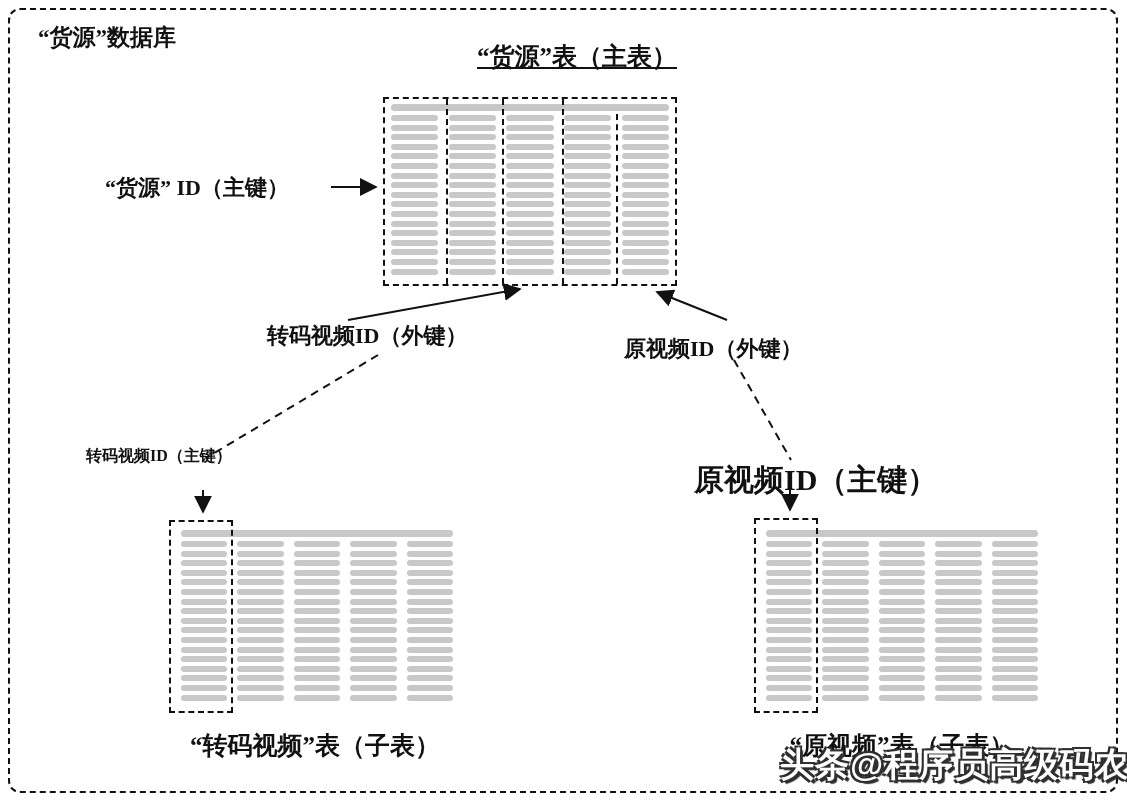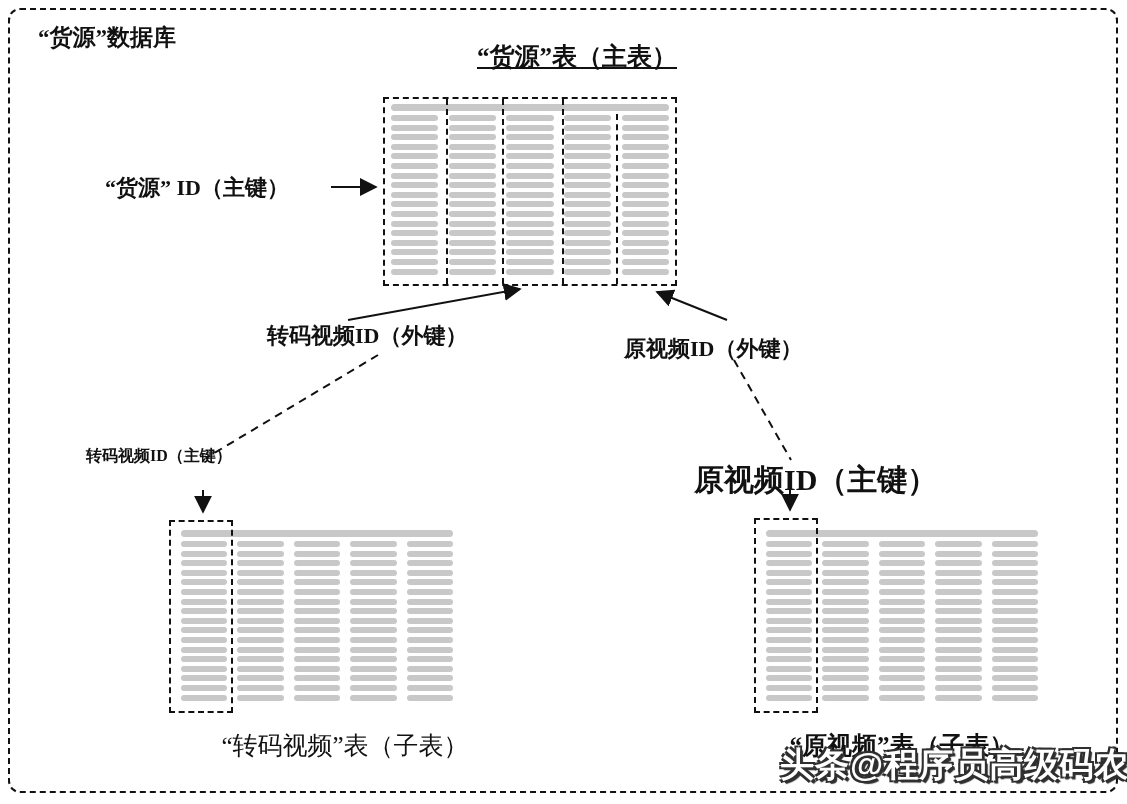--- a/index.html
+++ b/index.html
@@ -17,21 +17,21 @@
     position:absolute;white-space:nowrap;color:#111;
     font-family:"Liberation Serif", serif;
   }
   .db-label{left:38px;top:22px;font-size:23px;font-weight:bold;}
   .main-title{left:383px;top:40px;width:294px;text-align:right;font-size:25px;font-weight:bold;text-decoration:underline;}
   .pk-label{left:105px;top:173px;font-size:22px;font-weight:bold;}
   .fk1-label{left:255px;top:321px;font-size:22px;font-weight:bold;margin-left:12px;}
   .fk2-label{left:624px;top:334px;font-size:22px;font-weight:bold;}
   .pkt-label{left:86px;top:446px;font-size:16px;font-weight:bold;}
   .pko-label{left:694px;top:460px;font-size:30px;font-weight:bold;}
-  .cap-left{left:190px;top:729px;width:310px;text-align:center;font-size:25px;font-weight:normal;}
+  .cap-left{left:190px;top:729px;width:310px;text-align:left;font-size:25px;font-weight:bold;}
   .cap-right{left:752px;top:729px;width:300px;text-align:center;font-size:25px;font-weight:bold;}
 
   
   .bar-table{position:absolute;box-sizing:border-box;}
   .bar-table .hbar{
     height:7px;border-radius:4px;background:var(--bar,#c8c8c8);
     margin:5px 6px 4px 6px;
   }
   .bar-table .cols{
     display:flex;justify-content:space-between;padding:0 6px;

